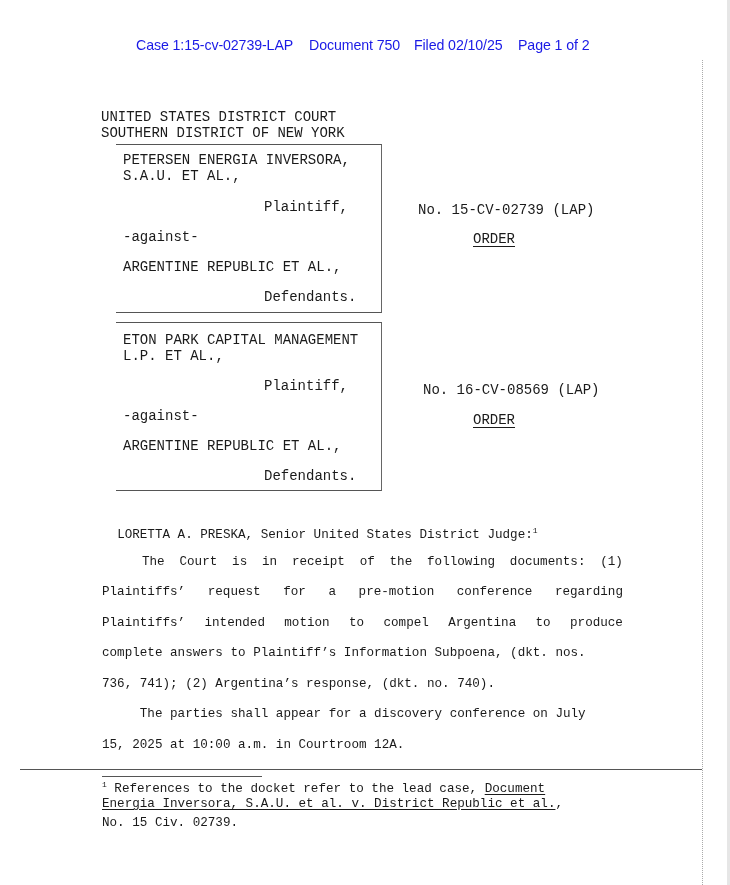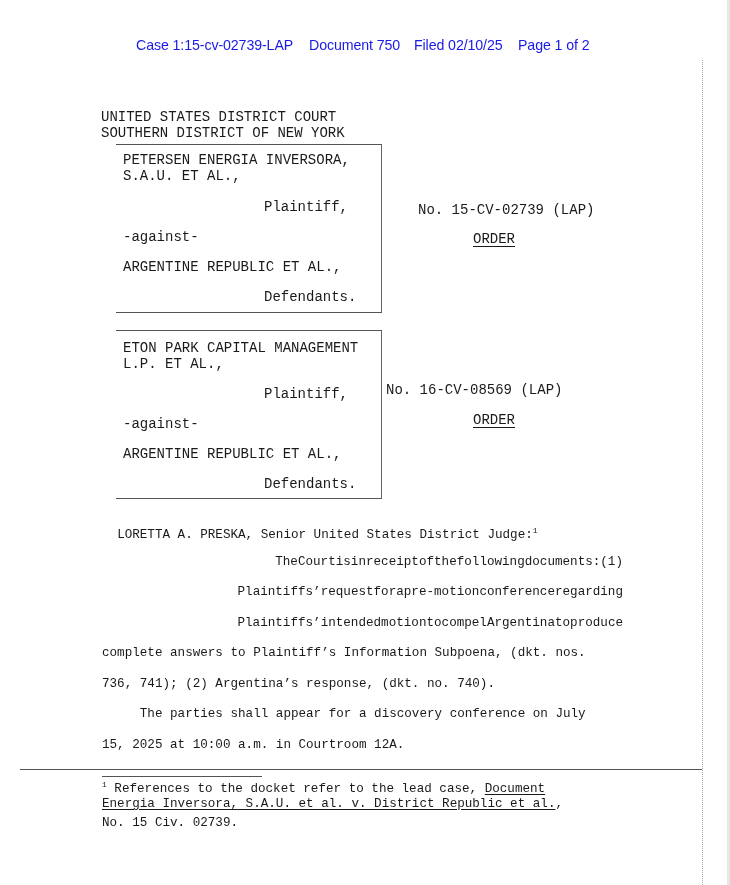--- a/index.html
+++ b/index.html
@@ -18,21 +18,21 @@
   .abs { position: absolute; }
   .court-line { left: 101px; }
   .caption-box {
     position: absolute; left: 100px; width: 265px;
     border-top: 1.5px solid #555; border-bottom: 1.5px solid #555; border-right: 1.5px solid #666; margin-left: 16px;
   }
   .caption-box .t { position: absolute; }
   .case-no { position: absolute; }
   .order { position: absolute; text-decoration: underline; text-underline-offset: 3px; }
   .body-line { position: absolute; left: 102px; font-size: 12.6px; white-space: pre; }
-  .just { display: flex; justify-content: flex-end; width: 521px; }
+  .just { display: flex; justify-content: space-between; width: 521px; }
   .rule-main { position: absolute; left: 20px; top: 769px; width: 682px; height: 0; border-top: 1.5px solid #555; }
   .rule-fn { position: absolute; left: 102px; top: 776px; width: 160px; height: 0; border-top: 1px solid #555; }
   .fn { position: absolute; left: 102px; font-size: 12.6px; white-space: pre; line-height: 14px; }
   .u { text-decoration: underline; text-underline-offset: 2px; }
   .sup { font-size: 8px; vertical-align: super; line-height: 0; }
   .vline { position: absolute; left: 702px; top: 60px; width: 0; height: 825px; border-left: 1px dotted #aaa; }
   .scrollbar { position: absolute; left: 727px; top: 0; width: 3px; height: 885px; background: #e6e6e6; }
 </style>
 </head>
 <body>
@@ -51,29 +51,29 @@
   <div class="t mono" style="left:7px; top:7px">PETERSEN ENERGIA INVERSORA,</div>
   <div class="t mono" style="left:7px; top:23px">S.A.U. ET AL.,</div>
   <div class="t mono" style="left:148px; top:54px">Plaintiff,</div>
   <div class="t mono" style="left:7px; top:84px">-against-</div>
   <div class="t mono" style="left:7px; top:114px">ARGENTINE REPUBLIC ET AL.,</div>
   <div class="t mono" style="left:148px; top:144px">Defendants.</div>
 </div>
 <div class="case-no mono" style="left:418px; top:202px">No. 15-CV-02739 (LAP)</div>
 <div class="order mono" style="left:473px; top:231px">ORDER</div>
 
-<div class="caption-box" style="top:330px; height:167px;">
+<div class="caption-box" style="top:322px; height:167px;">
   <div class="t mono" style="left:7px; top:9px">ETON PARK CAPITAL MANAGEMENT</div>
   <div class="t mono" style="left:7px; top:25px">L.P. ET AL.,</div>
   <div class="t mono" style="left:148px; top:55px">Plaintiff,</div>
   <div class="t mono" style="left:7px; top:85px">-against-</div>
   <div class="t mono" style="left:7px; top:115px">ARGENTINE REPUBLIC ET AL.,</div>
   <div class="t mono" style="left:148px; top:145px">Defendants.</div>
 </div>
-<div class="case-no mono" style="left:386px; top:382px">No. 16-CV-08569 (LAP)</div>
+<div class="case-no mono" style="left:423px; top:382px">No. 16-CV-08569 (LAP)</div>
 <div class="order mono" style="left:473px; top:412px">ORDER</div>
 
 <div class="body-line" style="top:514px">
   <span>LORETTA A. PRESKA, Senior United States District Judge:</span><span class="sup">1</span>
 </div>
 
 <div class="body-line just" style="top:555px; padding-left:40px; width:481px;">
   <span>The</span>
   <span>Court</span>
   <span>is</span>

